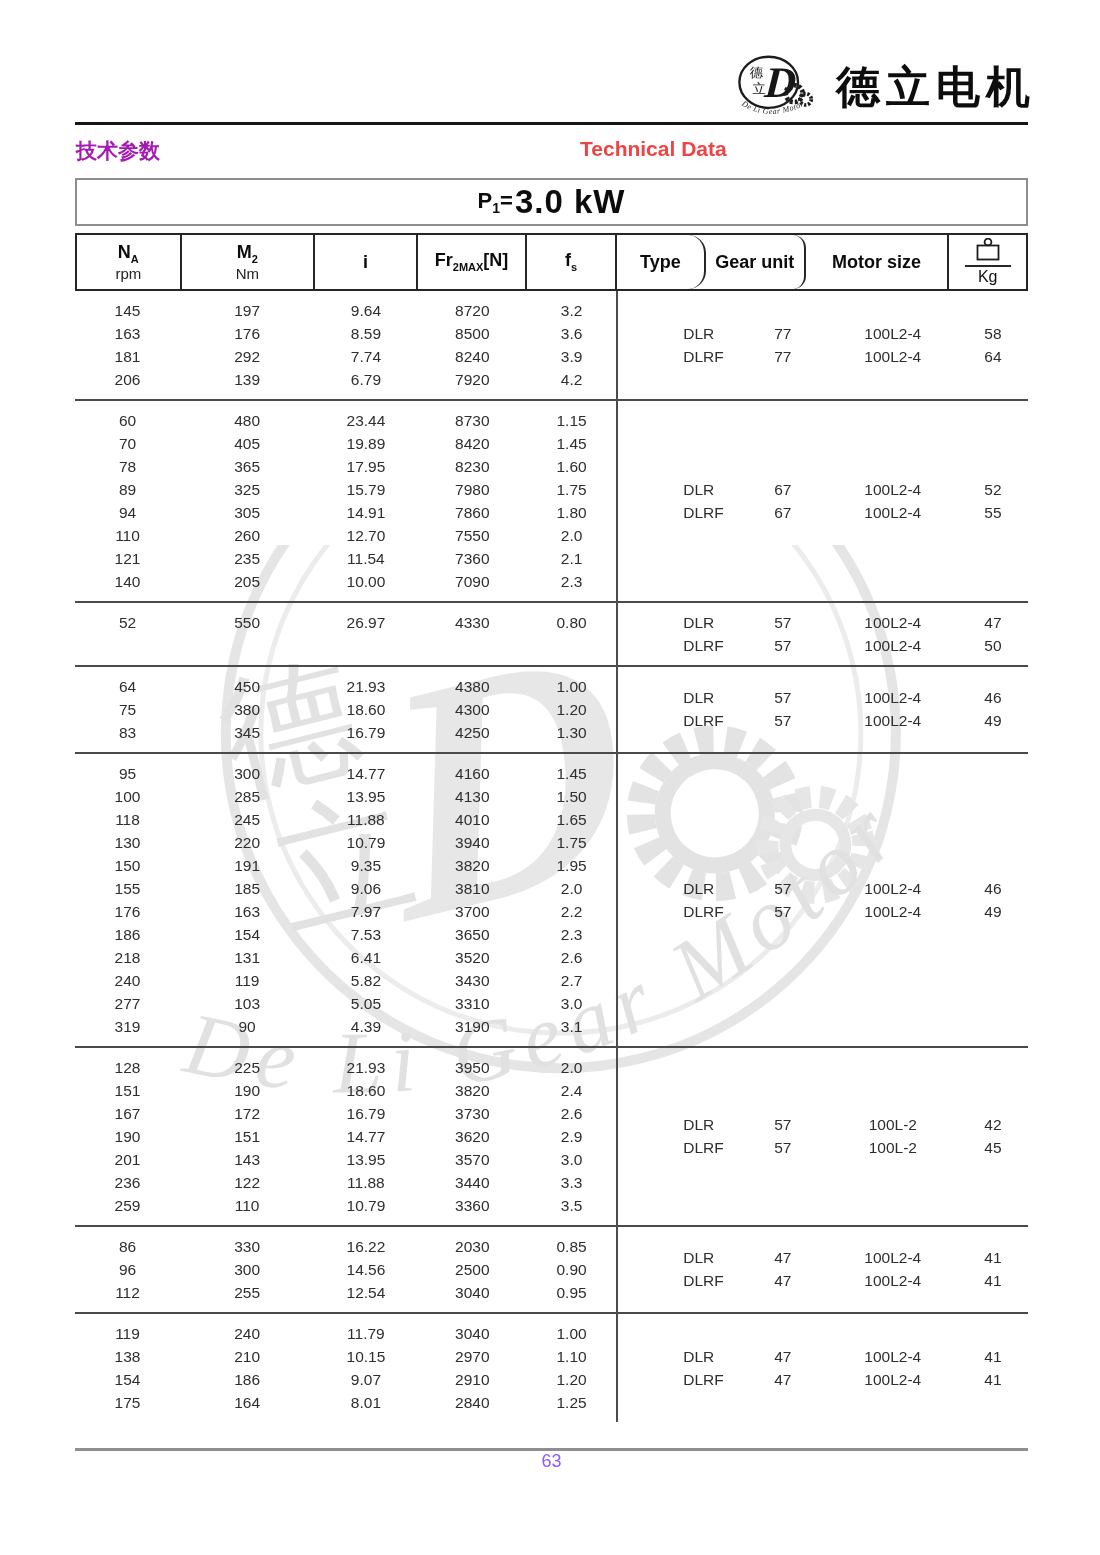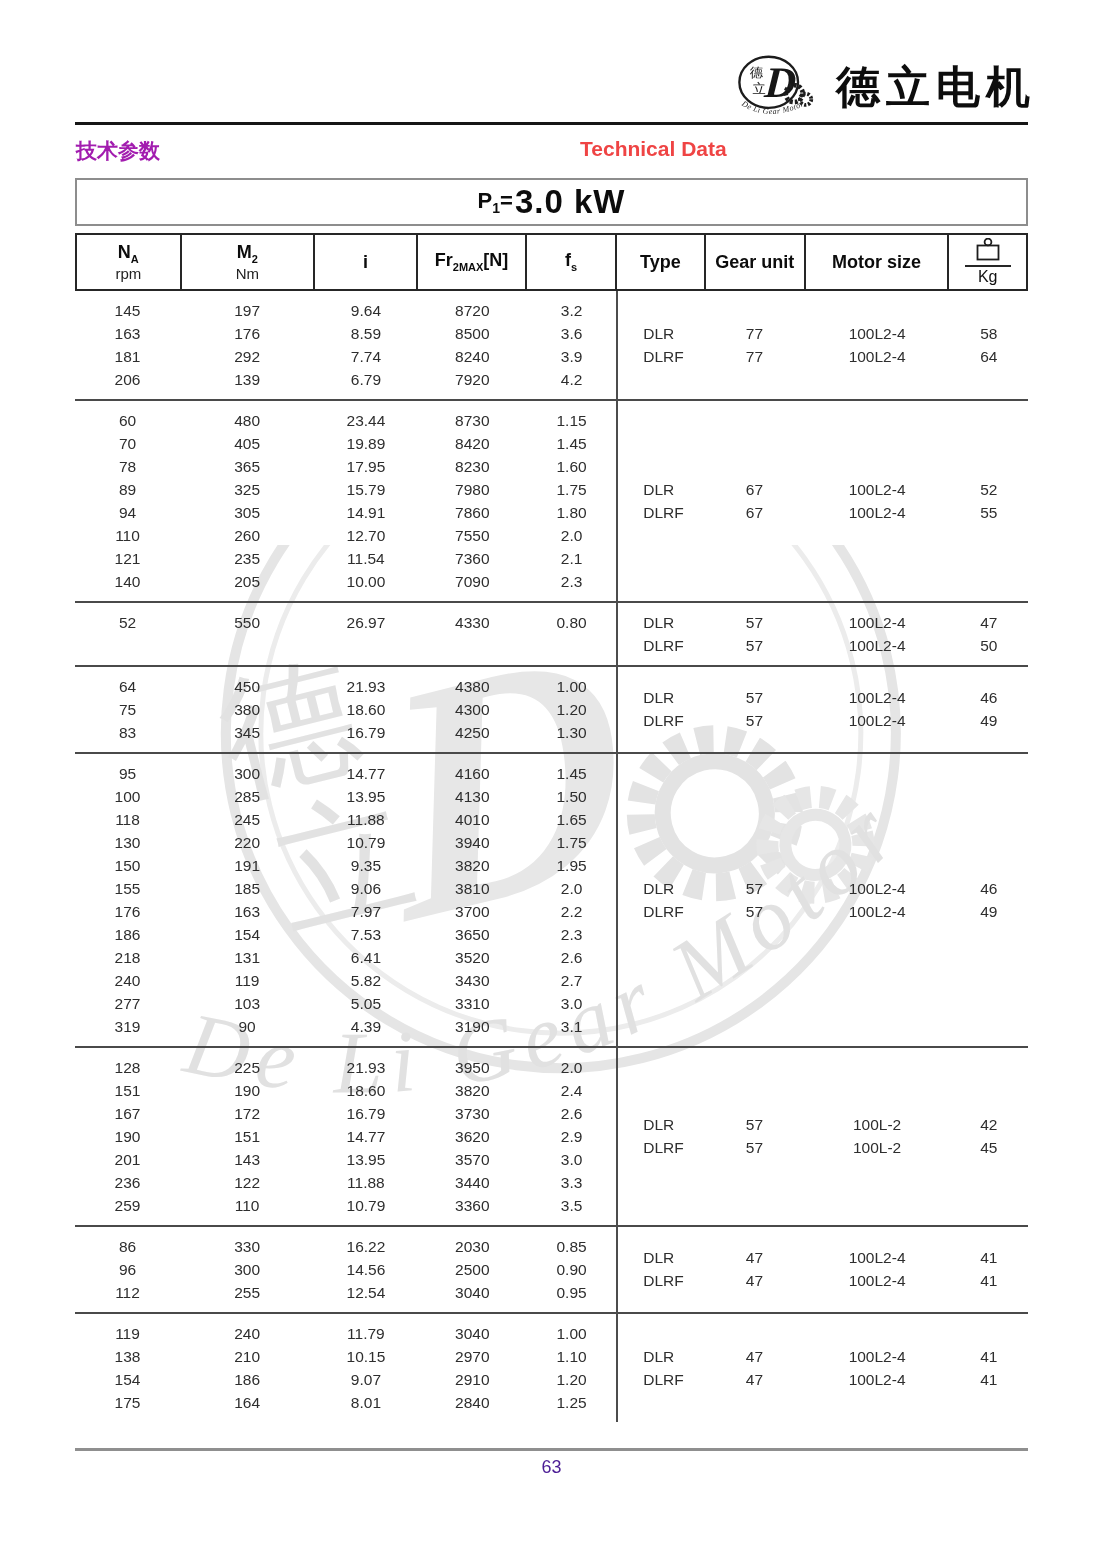--- a/index.html
+++ b/index.html
@@ -54,41 +54,41 @@
   .th{
     border-right:2px solid #262626;
     display:flex;flex-direction:column;align-items:center;justify-content:center;
     color:#0c0c0c;line-height:1.15;
   }
   .th:last-child{border-right:none;}
   .th .main{font-weight:bold;font-size:18px;}
   .th .main sub{font-size:11px;}
   .th .unit{font-weight:normal;font-size:15px;color:#222;}
   .th-na{width:11%;} .th-m2{width:14.1%;} .th-i{width:10.8%;}
-  .th-fr{width:11.5%;} .th-fs{width:9.4%;} .th-type{width:9.3%;}
-  .th-gear{width:10.5%;} .th-motor{width:15.2%;} .th-kg{width:8.2%;}
+  .th-fr{width:11.5%;} .th-fs{width:9.4%;} .th-type{width:9.3%;border-radius:18px;}
+  .th-gear{width:10.5%;border-radius:13px;} .th-motor{width:15.2%;} .th-kg{width:8.2%;}
   .kg-divider{width:46px;border-top:2px solid #262626;margin:2px 0 1px 0;}
   .kg-label{font-size:16px;color:#111;}
 
   
   .data-area{margin-left:75px;width:953px;position:relative;}
   .v-divider{position:absolute;left:56.8%;top:0;bottom:0;width:1.5px;background:#4c4c4c;}
   .group{display:flex;border-bottom:2px solid #4a4a4a;}
   .group:last-child{border-bottom:none;}
   .g-left{width:56.8%;padding:8px 0;}
   .g-right{width:43.2%;padding:8px 0;display:flex;flex-direction:column;justify-content:center;}
   .g-row{display:flex;height:23px;align-items:center;}
   .cell{text-align:center;font-size:15.5px;color:#2e2e2e;white-space:nowrap;}
   .lc0{width:19.4%;} .lc1{width:24.8%;} .lc2{width:19.1%;} .lc3{width:20.2%;} .lc4{width:16.5%;}
-  .rc0{width:21.4%;text-align:left;padding-left:27px;box-sizing:border-box;}
+  .rc0{width:21.4%;text-align:left;padding-left:27px;box-sizing:border-box;margin-left:40px;}
   .rc1{width:24.3%;} .rc2{width:35.3%;} .rc3{width:19.0%;}
 
   
   .footer-rule{margin:26px 0 0 75px;width:953px;height:3px;background:#8f8f8f;}
-  .page-number{margin-left:75px;width:953px;text-align:center;font-size:18px;color:#4c1d95;padding-top:6px;}
+  .page-number{margin-left:75px;width:953px;text-align:center;font-size:18px;color:#8b5cf6;}
 </style>
 </head>
 <body>
 
 <div class="page">
 
   <svg class="watermark" viewBox="0 0 880 580">
     <g transform="rotate(-14 440 290)">
       <circle cx="480" cy="195" r="335" fill="none" stroke="#e5e5e5" stroke-width="10"></circle>
       <circle cx="480" cy="195" r="300" fill="none" stroke="#ececec" stroke-width="5"></circle>

